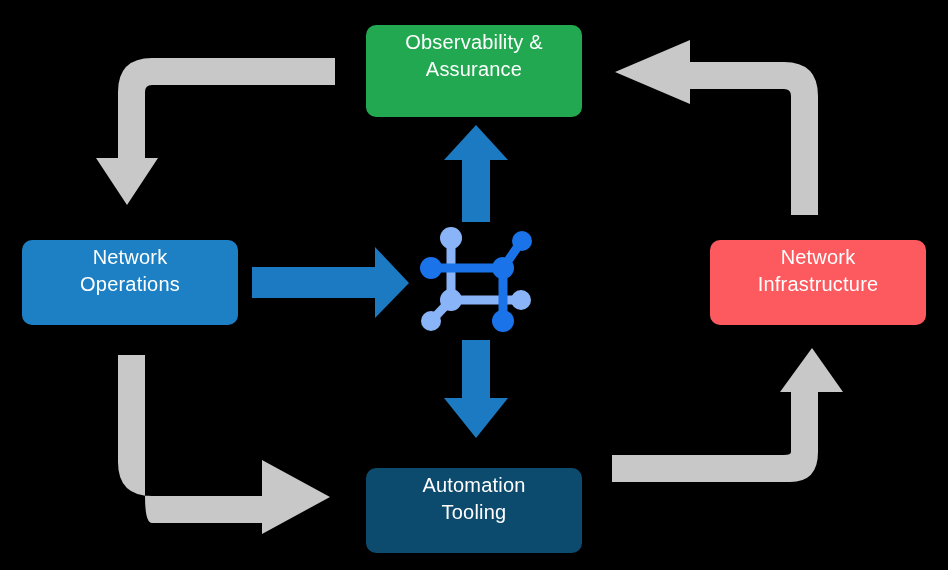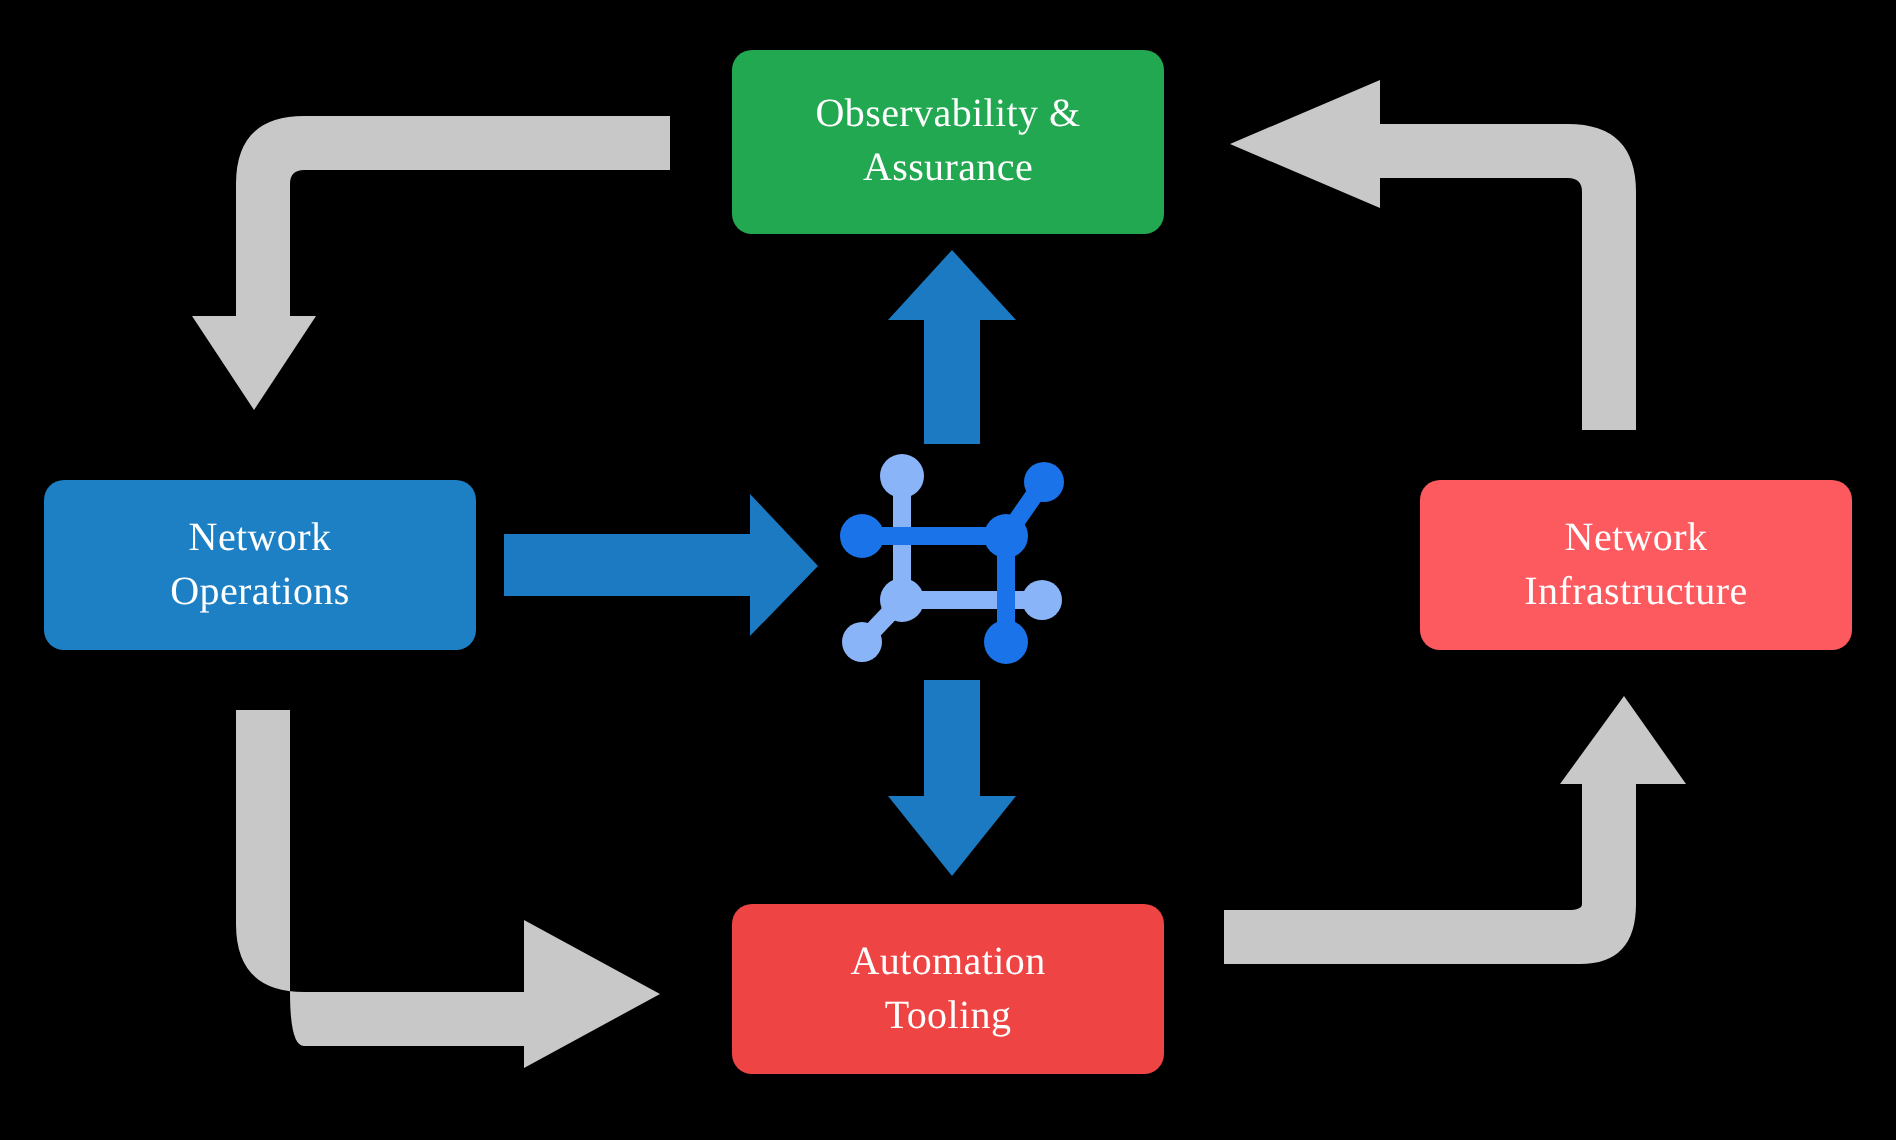--- a/index.html
+++ b/index.html
@@ -14,31 +14,29 @@
     position: relative;
     width: 948px;
     height: 570px;
     background: #000000;
     overflow: hidden;
   }
   .node-box {
     position: absolute;
     border-radius: 10px;
     display: flex;
-    align-items: center;
     justify-content: center;
     text-align: center;
     color: #ffffff;
     font-size: 20px;
     line-height: 1.35;
     font-weight: 400;
     letter-spacing: 0.2px;
     box-sizing: border-box;
     padding: 4px 10px;
-    font-family: Liberation Serif, serif;
   }
   .node-label {
     display: block;
     white-space: pre-line;
   }
 
   
   #box-observability { left: 366px; top: 25px;  width: 216px; height: 92px; background: #22A850; }
   #box-netops        { left: 22px;  top: 240px; width: 216px; height: 85px; background: #1E80C4; }
   #box-netinfra      { left: 710px; top: 240px; width: 216px; height: 85px; background: #FC5A5E; }
@@ -180,18 +178,18 @@
   <div class="node-box" id="box-netops" style="background: rgb(30, 128, 196); color: rgb(255, 255, 255);">
     <span class="node-label">Network
 Operations</span>
   </div>
 
   <div class="node-box" id="box-netinfra" style="background: rgb(252, 90, 94); color: rgb(255, 255, 255);">
     <span class="node-label">Network
 Infrastructure</span>
   </div>
 
-  <div class="node-box" id="box-automation" style="background: #ef4444; color: rgb(255, 255, 255);">
+  <div class="node-box" id="box-automation" style="background: #0c4a6e; color: rgb(255, 255, 255); margin-top: 16px;">
     <span class="node-label">Automation
 Tooling</span>
   </div>
 
 </div>
 
 </body></html>

